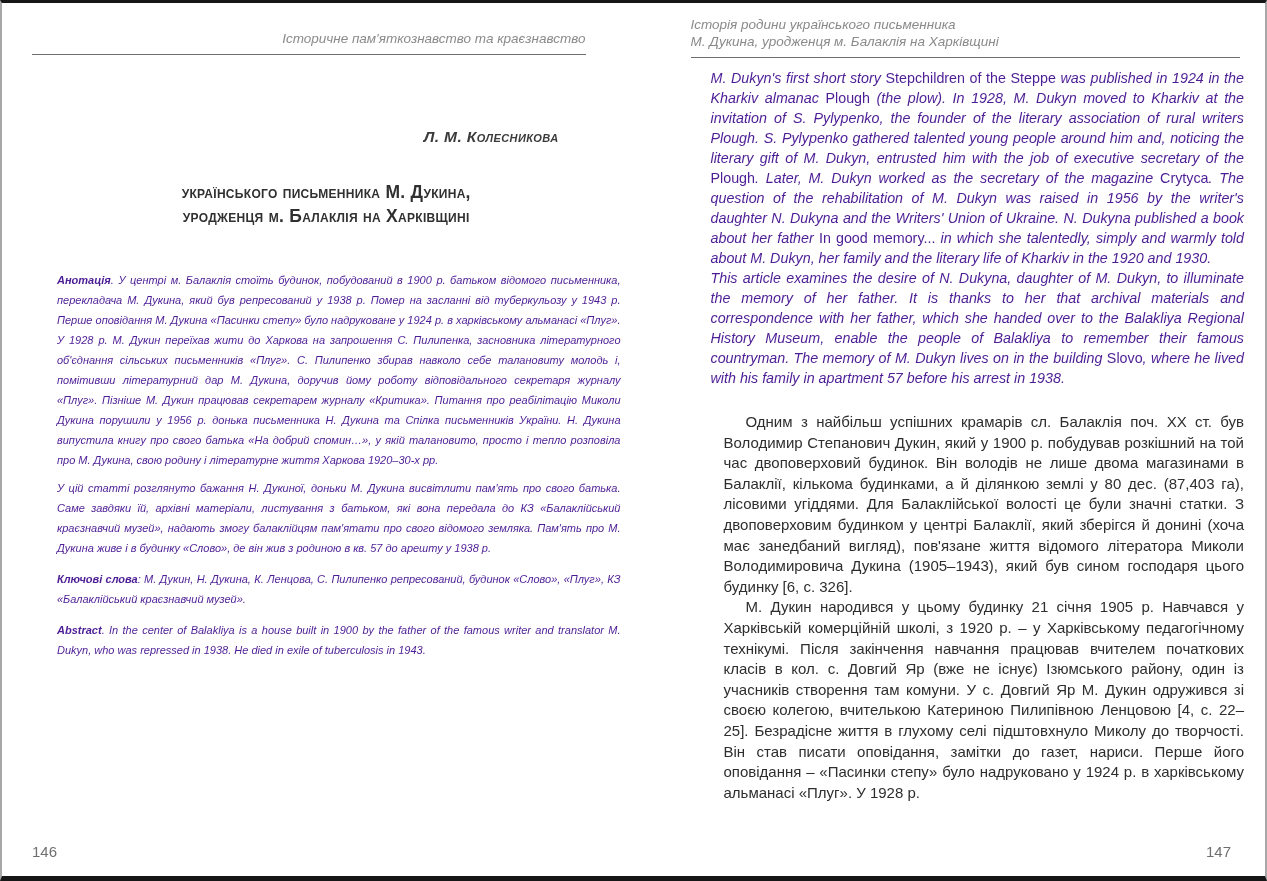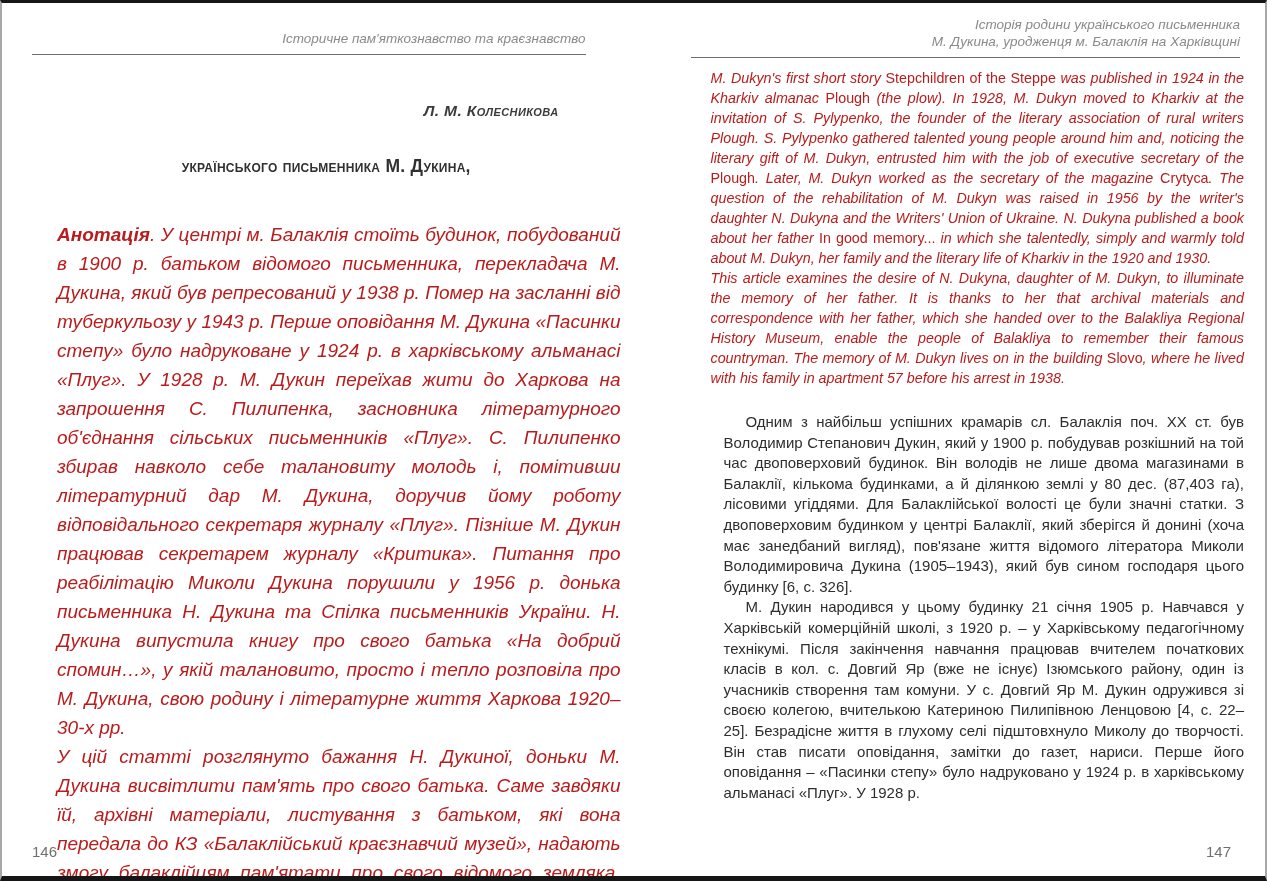--- a/index.html
+++ b/index.html
@@ -23,26 +23,26 @@
   
   .running-head {
     font-style: italic;
     color: #8a8a8a;
     font-size: 13.5px;
     line-height: 17px;
     border-bottom: 1.5px solid #6f6f6f;
     padding-bottom: 7px;
   }
   .rh-left  { margin: 27px 48px 0 30px; text-align: right; }
-  .rh-right { margin: 13px 25px 0 57px; text-align: right; }
+  .rh-right { margin: 13px 25px 0 57px; text-align: left; }
   .rh-line { display: block; }
 
   
   .author {
-    margin: 47px 75px 0 0;
+    margin: 73px 75px 0 0;
     text-align: right;
     font-weight: bold;
     font-style: italic;
     font-variant: small-caps;
     letter-spacing: .4px;
     font-size: 15.5px;
     color: #3a3a3a;
   }
   .title {
     margin: 34px 13px 0 30px;
@@ -51,32 +51,32 @@
     font-variant: small-caps;
     font-size: 17.5px;
     line-height: 24px;
     color: #303030;
     letter-spacing: .3px;
   }
   .title-line { display: block; }
 
   .abstract-block {
     font-style: italic;
-    color: #b91c1c;
+    color: #4c1d95;
   }
   .ab-left  { margin: 42px 13px 0 55px; }
   .ab-right { margin: 10px 21px 0 77px; }
   .abstract-block p {
-    font-size: 19px;
-    line-height: 29px;
+    font-size: 11px;
+    line-height: 20px;
     text-align: justify;
   }
   .ab-right p { font-size: 14.3px; line-height: 20px; }
   .abstract-block p + p { }
-  .abstract-block p.no-gap { margin-top: 0; font-style: italic; }
+  .abstract-block p.no-gap { margin-top: 8px; font-style: italic; }
   .abstract-block p.gap { margin-top: 11px; }
 
   
   .seg-b { font-weight: 700; }
   .seg-u { font-style: normal; }
 
   
   .body-text { margin: 24px 21px 0 90px; color: #2e2e2e; }
   .body-text p {
     font-size: 15px;
@@ -102,26 +102,28 @@
 
   <div class="page">
     <div class="running-head rh-left">
       <span class="rh-line">Історичне пам'яткознавство та краєзнавство</span>
     </div>
 
     <div class="author">Л. М. Колесникова</div>
 
     <h1 class="title">
       <span class="title-line">українського письменника М. Дукина,</span>
+      <span class="title-line">уродженця м. Балаклія на Харківщині</span>
     </h1>
 
     <div class="abstract-block ab-left">
       <p><span class="seg-b">Анотація</span><span class="seg-i">. У центрі м. Балаклія стоїть будинок, побудований в 1900 р. батьком відомого письменника, перекладача М. Дукина, який був репресований у 1938 р. Помер на засланні від туберкульозу у 1943 р. Перше оповідання М. Дукина «Пасинки степу» було надруковане у 1924 р. в харківському альманасі «Плуг». У 1928 р. М. Дукин переїхав жити до Харкова на запрошення С. Пилипенка, засновника літературного об'єднання сільських письменників «Плуг». С. Пилипенко збирав навколо себе талановиту молодь і, помітивши літературний дар М. Дукина, доручив йому роботу відповідального секретаря журналу «Плуг». Пізніше М. Дукин працював секретарем журналу «Критика». Питання про реабілітацію Миколи Дукина порушили у 1956 р. донька письменника Н. Дукина та Спілка письменників України. Н. Дукина випустила книгу про свого батька «На добрий спомин…», у якій талановито, просто і тепло розповіла про М. Дукина, свою родину і літературне життя Харкова 1920–30-х рр.</span></p>
       <p class="no-gap">У цій статті розглянуто бажання Н. Дукиної, доньки М. Дукина висвітлити пам'ять про свого батька. Саме завдяки їй, архівні матеріали, листування з батьком, які вона передала до КЗ «Балаклійський краєзнавчий музей», надають змогу балаклійцям пам'ятати про свого відомого земляка. Пам'ять про М. Дукина живе і в будинку «Слово», де він жив з родиною в кв. 57 до арешту у 1938 р.</p>
       <p class="gap"><span class="seg-b">Ключові слова</span><span class="seg-i">: М. Дукин, Н. Дукина, К. Ленцова, С. Пилипенко репресований, будинок «Слово», «Плуг», КЗ «Балаклійський краєзнавчий музей».</span></p>
+      <p class="gap"><span class="seg-b">Abstract</span><span class="seg-i">. In the center of Balakliya is a house built in 1900 by the father of the famous writer and translator M. Dukyn, who was repressed in 1938. He died in exile of tuberculosis in 1943.</span></p>
     </div>
 
     <div class="page-num pn-left">146</div>
   </div>
 
   <div class="page">
     <div class="running-head rh-right">
       <span class="rh-line">Історія родини українського письменника</span>
       <span class="rh-line">М. Дукина, уродженця м. Балаклія на Харківщині</span>
     </div>

